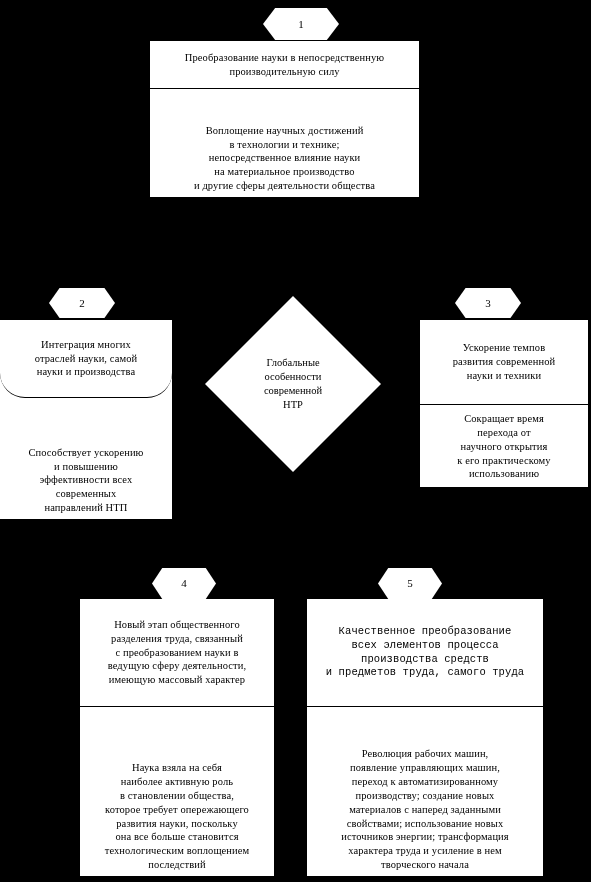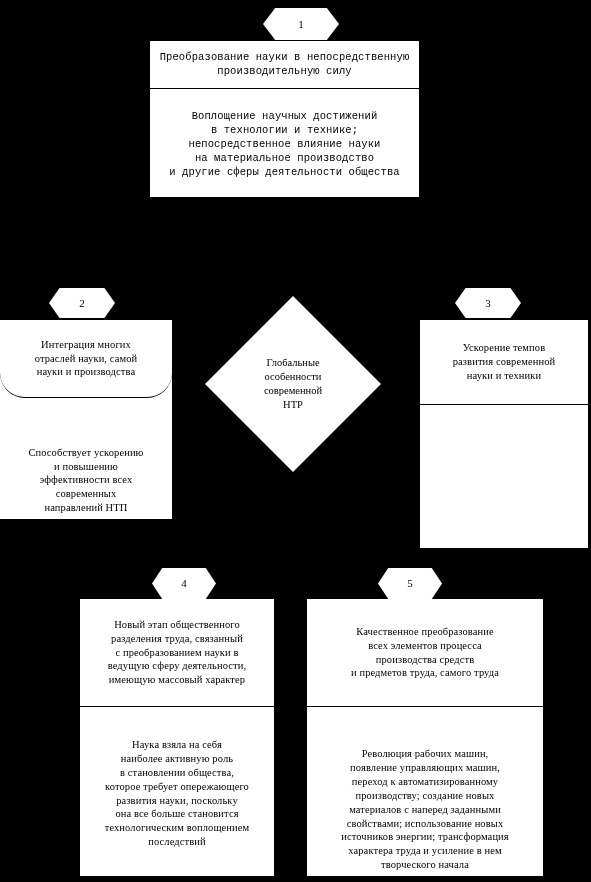--- a/index.html
+++ b/index.html
@@ -95,26 +95,26 @@
   }
 </style>
 </head>
 <body>
 
 <div class="canvas">
 
   <div class="hex" style="left:263px; top:8px; width:76px; height:32px;">
     <span>1</span>
   </div>
-  <div class="node" style="left:150px; top:41px; width:269px; height:156px;font-family:Liberation Mono, monospace;">
+  <div class="node" style="left:150px; top:41px; width:269px; height:156px;">
     <div class="sec head" style="height:48px;">
       <p style="white-space:pre-line;">Преобразование науки в непосредственную
 производительную силу</p>
     </div>
-    <div class="sec body" style="flex:1; align-items:center; padding-top:8px;">
+    <div class="sec body" style="flex:1; align-items:flex-end; padding-top:8px;">
       <p style="white-space:pre-line; width:100%;">Воплощение научных достижений
 в технологии и технике;
 непосредственное влияние науки
 на материальное производство
 и другие сферы деятельности общества</p>
     </div>
   </div>
 
   <div class="hex" style="left:49px; top:288px; width:66px; height:30px;">
     <span>2</span>
@@ -140,56 +140,63 @@
       <p style="white-space:pre-line;">Глобальные
 особенности
 современной
 НТР</p>
     </div>
   </div>
 
   <div class="hex" style="left:455px; top:288px; width:66px; height:30px;">
     <span>3</span>
   </div>
-  <div class="node" style="left:420px; top:320px; width:168px; height:228px;">
+  <div class="node" style="left:420px; top:320px; width:168px; height:167px;">
     <div class="sec head" style="height:85px;">
       <p style="white-space:pre-line;">Ускорение темпов
 развития современной
 науки и техники</p>
+    </div>
+    <div class="sec body" style="flex:1; align-items:flex-start; padding-top:7px;">
+      <p style="white-space:pre-line; width:100%;">Сокращает время
+перехода от
+научного открытия
+к его практическому
+использованию</p>
     </div>
   </div>
 
   <div class="hex" style="left:152px; top:568px; width:64px; height:31px;">
     <span>4</span>
   </div>
   <div class="node" style="left:80px; top:599px; width:194px; height:277px;">
     <div class="sec head" style="height:108px;">
       <p style="white-space:pre-line;">Новый этап общественного
 разделения труда, связанный
 с преобразованием науки в
 ведущую сферу деятельности,
 имеющую массовый характер</p>
     </div>
-    <div class="sec body" style="flex:1; align-items:center; padding-top:8px;">
+    <div class="sec body" style="flex:1; align-items:flex-end; padding-top:8px;">
       <p style="white-space:pre-line; width:100%;">Наука взяла на себя
 наиболее активную роль
 в становлении общества,
 которое требует опережающего
 развития науки, поскольку
 она все больше становится
 технологическим воплощением
 последствий</p>
     </div>
   </div>
 
   <div class="hex" style="left:378px; top:568px; width:64px; height:31px;">
     <span>5</span>
   </div>
   <div class="node" style="left:307px; top:599px; width:236px; height:277px;">
-    <div class="sec head" style="height:108px;">
+    <div class="sec head" style="height:108px;font-family:Liberation Mono, monospace;">
       <p style="white-space:pre-line;">Качественное преобразование
 всех элементов процесса
 производства средств
 и предметов труда, самого труда</p>
     </div>
     <div class="sec body" style="flex:1; align-items:flex-end; padding-top:8px;">
       <p style="white-space:pre-line; width:100%;">Революция рабочих машин,
 появление управляющих машин,
 переход к автоматизированному
 производству; создание новых

